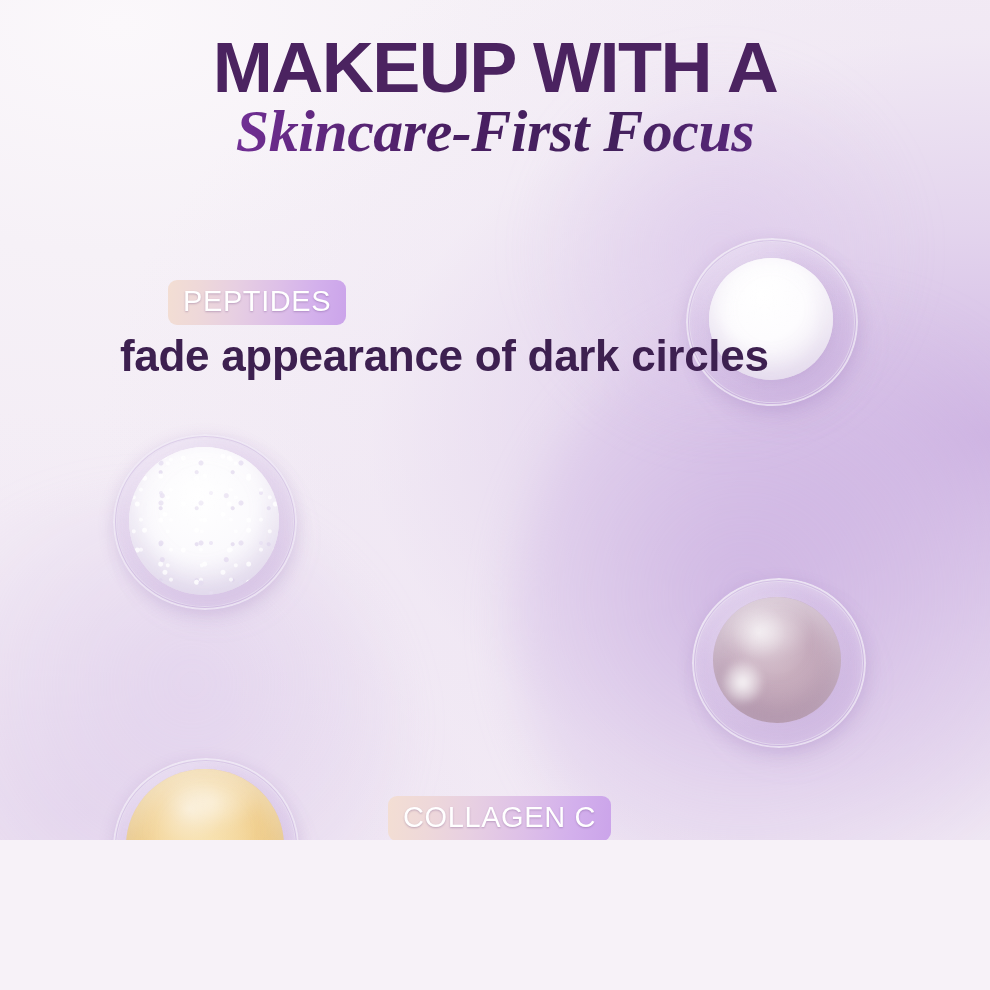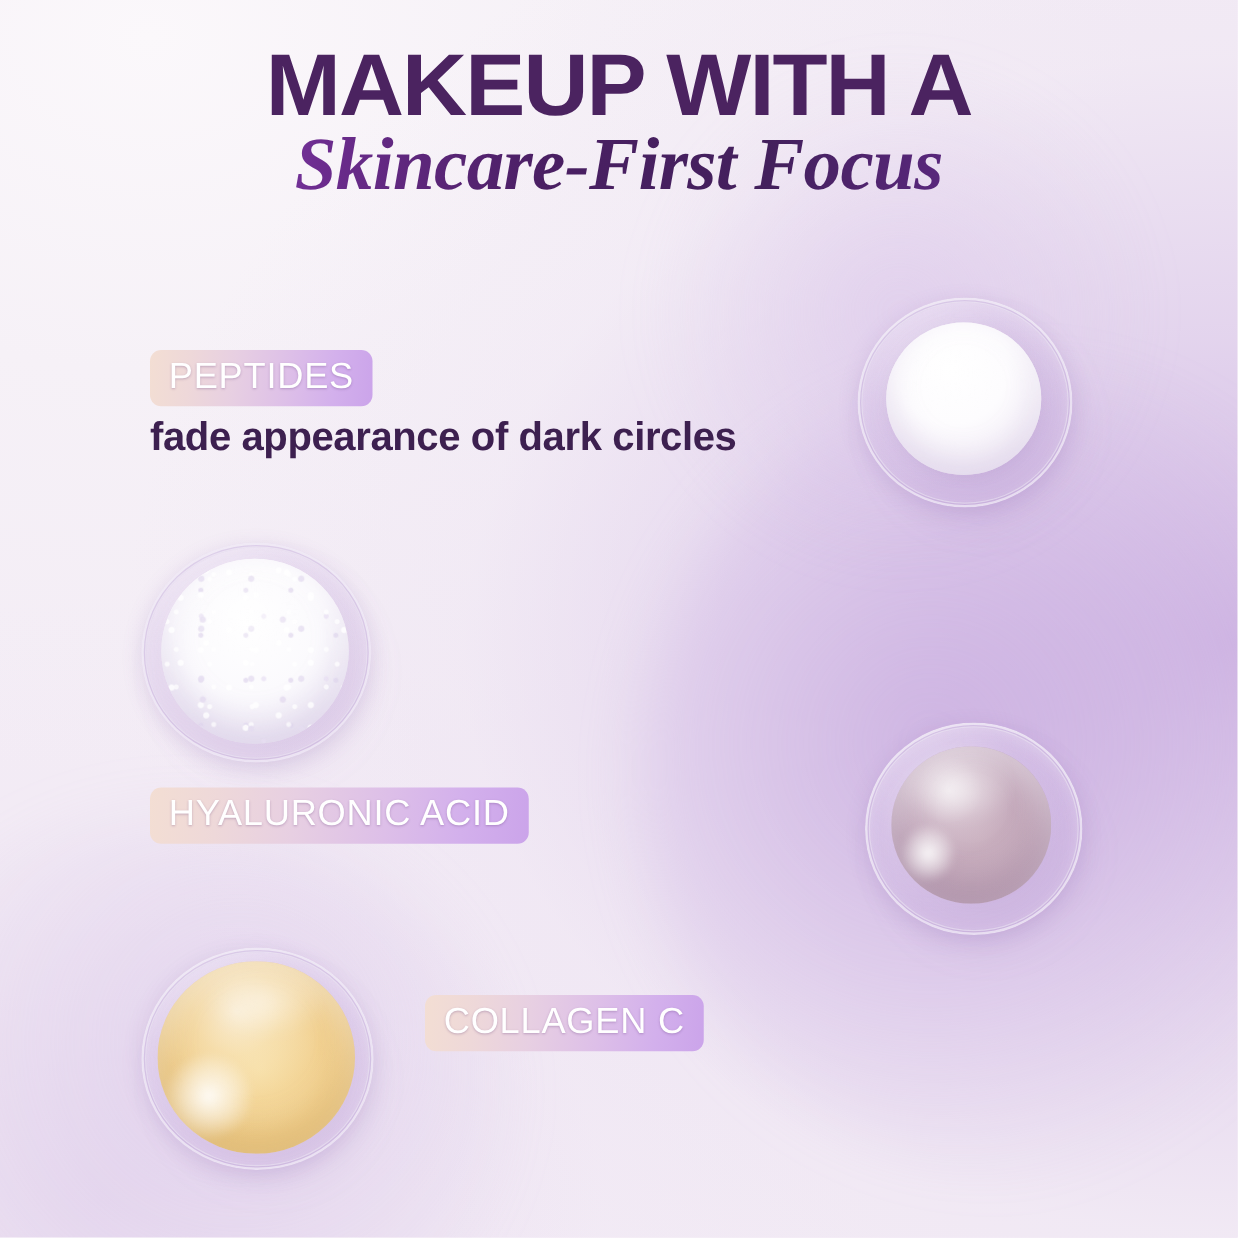--- a/index.html
+++ b/index.html
@@ -10,21 +10,21 @@
   body {
     font-family: "Liberation Sans", sans-serif;
     position: relative;
     background: #f7f2f8;
   }
 
   
   #stage {
     position: absolute;
     inset: 0;
-    width: 990px; height: 990px;
+    width: 990px; height: 840px;
     overflow: hidden;
     background:
       radial-gradient(125% 95% at 100% 52%, rgba(201,172,224,0.85) 0%, rgba(214,192,231,0.55) 26%, rgba(233,221,241,0.22) 50%, rgba(247,242,248,0) 72%),
       radial-gradient(90% 70% at 8% 97%, rgba(223,205,235,0.55) 0%, rgba(240,230,245,0.18) 45%, rgba(248,244,249,0) 70%),
       radial-gradient(80% 60% at 12% 3%, #fbf8fb 0%, #f6f1f7 45%, #f3ecf5 100%),
       linear-gradient(118deg, #f9f5fa 0%, #f5eff7 38%, #ece0f1 72%, #e3d4ec 100%);
   }
   .bg-wash {
     position: absolute;
     border-radius: 50%;
@@ -105,24 +105,25 @@
     color: #ffffff;
     text-shadow: 0 1px 2px rgba(86,48,110,0.30);
     background: linear-gradient(96deg,
         #f3ded3 0%,
         #eed8d9 18%,
         #e7cfe2 38%,
         #ddbfe8 62%,
         #d3b0ec 82%,
         #cba4ea 100%);
     white-space: nowrap;
+    margin-left: 48px;
   }
   .desc {
     margin-top: 6px;
-    font-size: 32px;
+    font-size: 44px;
     font-weight: 700;
     letter-spacing: -0.3px;
     color: #3d2050;
     white-space: nowrap;
   }
 
   
   .dish {
     position: absolute;
     border-radius: 50%;
@@ -297,20 +298,19 @@
     </div>
   </div>
 
   <div class="ingredient-row" style="left:120px; top:280px;">
     <div class="pill">PEPTIDES</div>
     <div class="desc">fade appearance of dark circles</div>
   </div>
 
 
   <div class="ingredient-row" style="left:120px; top:630px;">
-    <div class="pill">HYALURONIC ACID</div>
   </div>
 
   <div class="ingredient-row" style="left:340px; top:796px;">
     <div class="pill">COLLAGEN C</div>
   </div>
 
 </div>
 
 </body></html>

